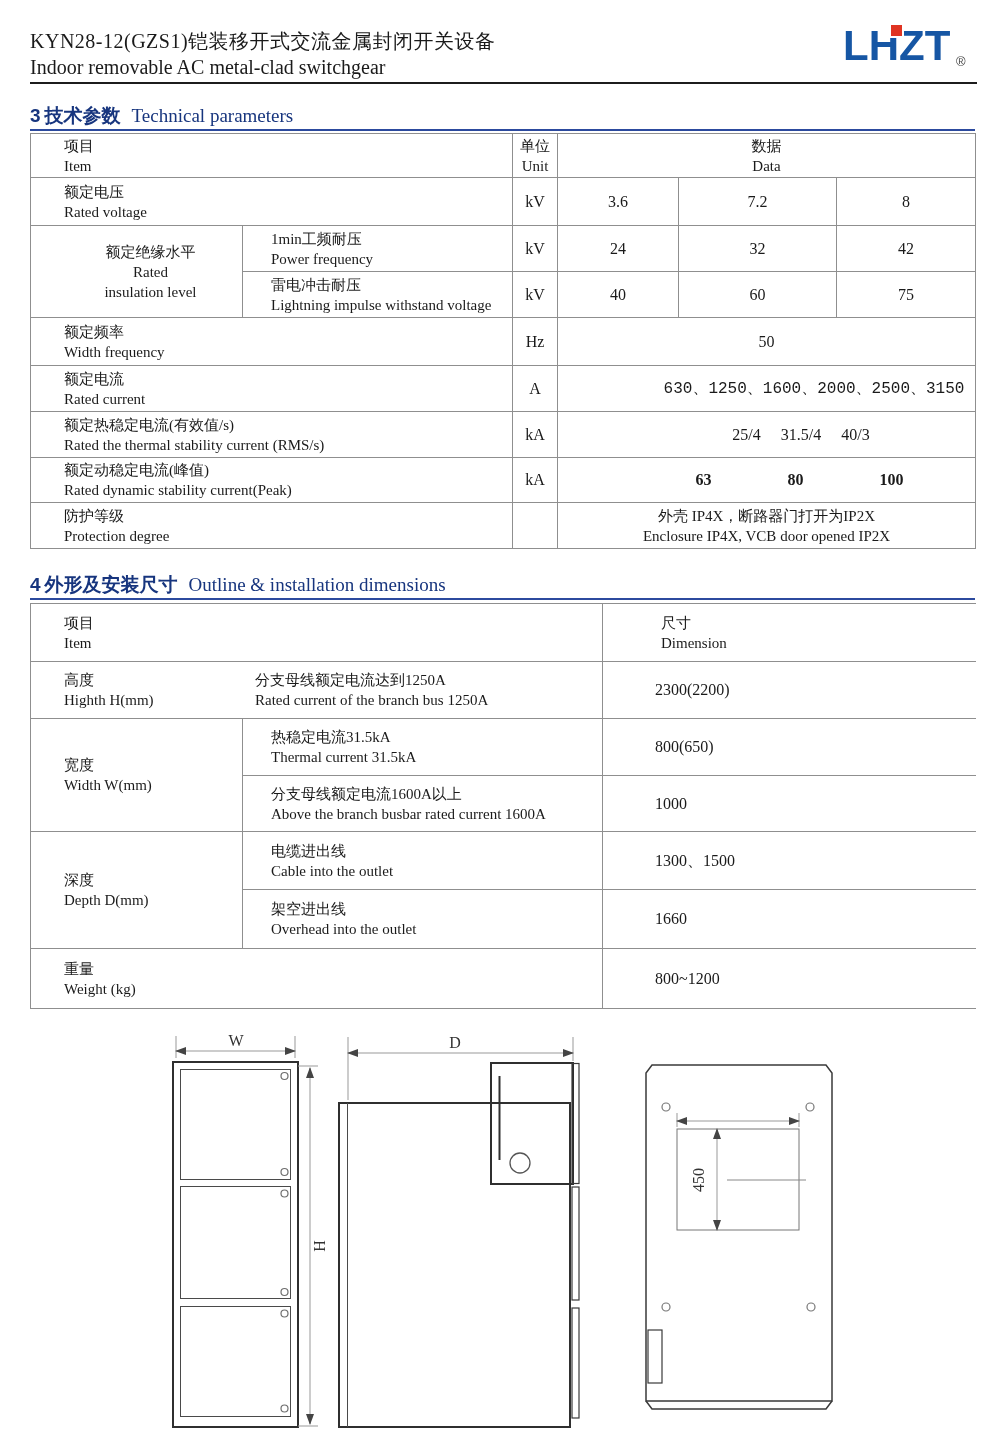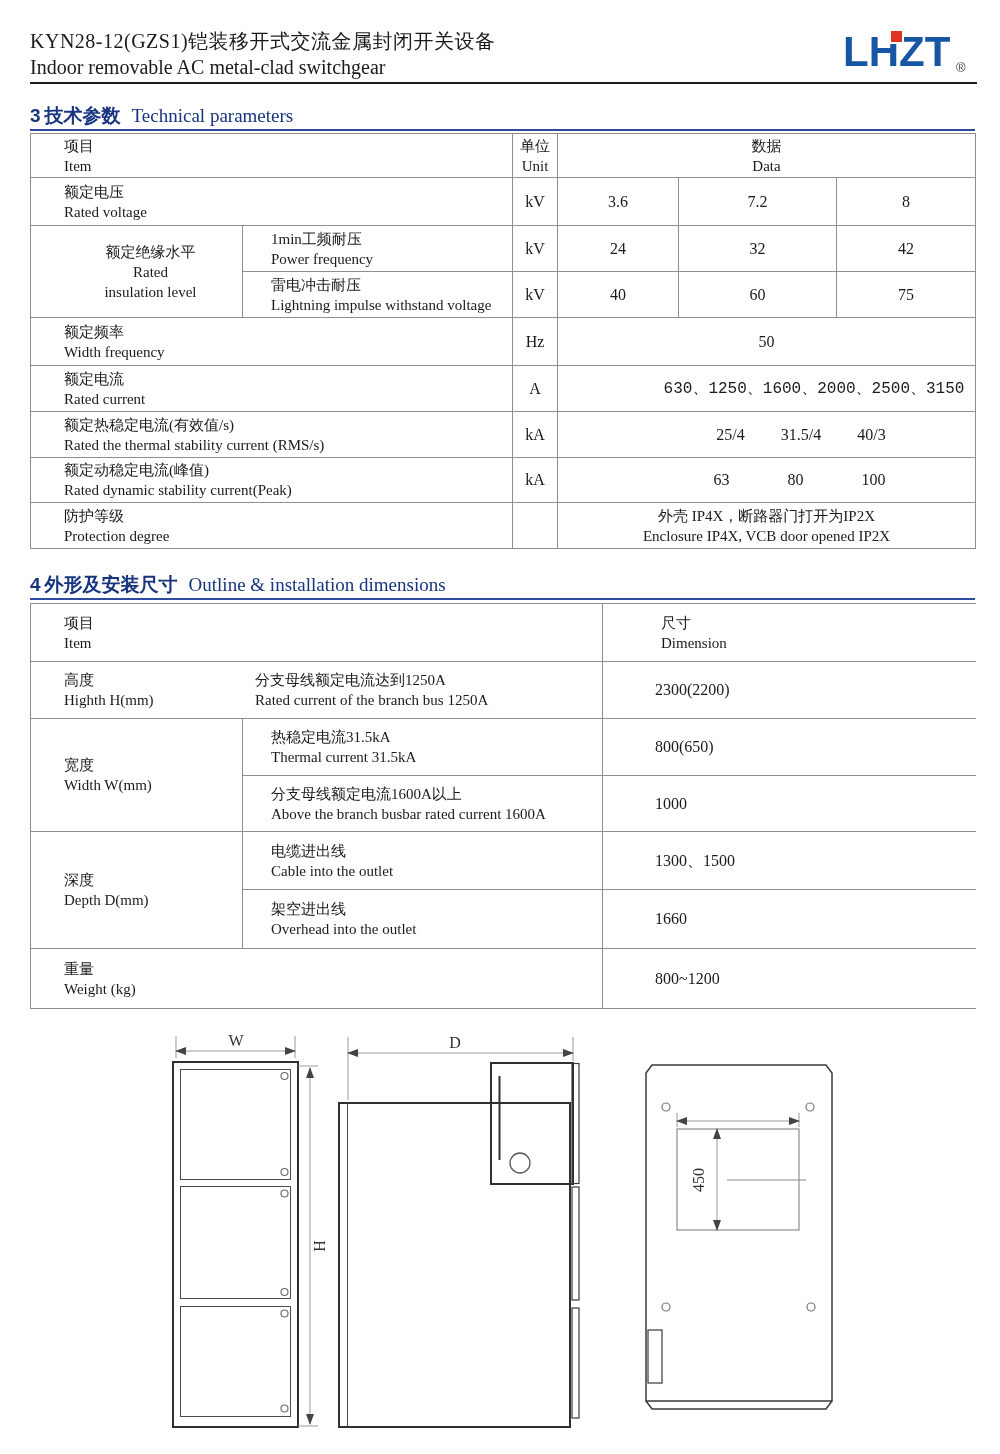--- a/index.html
+++ b/index.html
@@ -8,21 +8,21 @@
     font-family:"Liberation Serif","DejaVu Serif",serif;color:#1a1a1a;
     -webkit-font-smoothing:antialiased;
   }
   .abs{position:absolute;}
 
   
   .title-zh{left:30px;top:28px;font-size:20px;line-height:26px;letter-spacing:.5px;}
   .title-en{left:30px;top:54px;font-size:20px;line-height:26px;}
   .header-rule{left:30px;top:82px;width:947px;height:2px;background:#1c1c1c;}
 
-  .logo{left:843px;top:32px;width:140px;height:46px;}
+  .logo{left:843px;top:26px;width:140px;height:46px;}
   .logo-text{
     font-family:"Liberation Sans","DejaVu Sans",sans-serif;font-weight:bold;
     font-size:42px;line-height:40px;color:#1656a4;letter-spacing:0px;
   }
   .logo-dot{position:absolute;left:46px;top:-3px;width:11px;height:11px;background:#e03422;border:2px solid #ffffff;}
   .logo-reg{position:absolute;left:113px;top:28px;font-size:13px;color:#444;font-family:"Liberation Sans",sans-serif;}
 
   
   .sec{left:30px;width:945px;border-bottom:2px solid #2c4a9e;color:#17357e;white-space:nowrap;}
   .sec .num,.sec .zh{font-family:"Liberation Sans","DejaVu Sans",sans-serif;font-weight:bold;font-size:19px;}
@@ -36,22 +36,22 @@
   .cell-pad{padding-left:33px;}
   .sub-pad{padding-left:28px;}
   .zh-line{display:block;}
   .en-line{display:block;}
   .val{font-size:16px;}
 
   .t1{left:30px;top:133px;width:945px;}
   .t1 td{border:1px solid #8f8f8f;}
   .t1 .center{text-align:center;}
   .triple{display:flex;justify-content:center;align-items:center;}
-  .triple-thermal{gap:36px;padding-left:69px;}
-  .triple-dyn{gap:58px;padding-left:66px;}
+  .triple-thermal{gap:20px;padding-left:69px;}
+  .triple-dyn{gap:76px;padding-left:66px;font-weight:bold;}
   .cur-shift{padding-left:95px;text-align:center;font-family:Liberation Mono, monospace;}
 
   .t2{left:30px;top:603px;width:945px;}
   .t2 td{border-bottom:1px solid #8f8f8f;}
   .t2 tr.hrow td{border-top:1px solid #8f8f8f;}
   .t2 .bl{border-left:1px solid #8f8f8f;}
   .t2 .dim{padding-left:52px;margin-left:36px;}
   .t2 .dimh{padding-left:58px;}
   .split{display:flex;align-items:center;}
   .split .c1{width:212px;box-sizing:border-box;padding-left:33px;}

